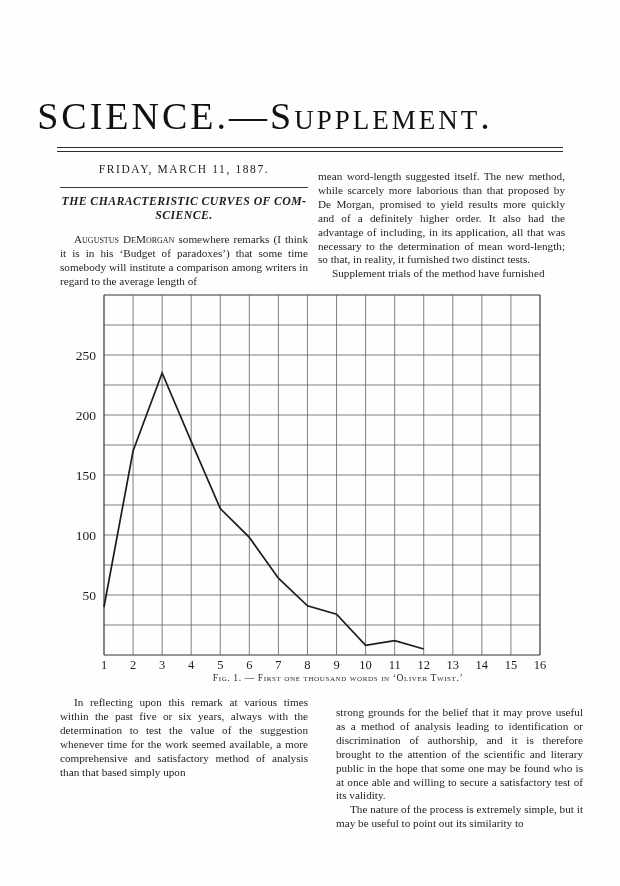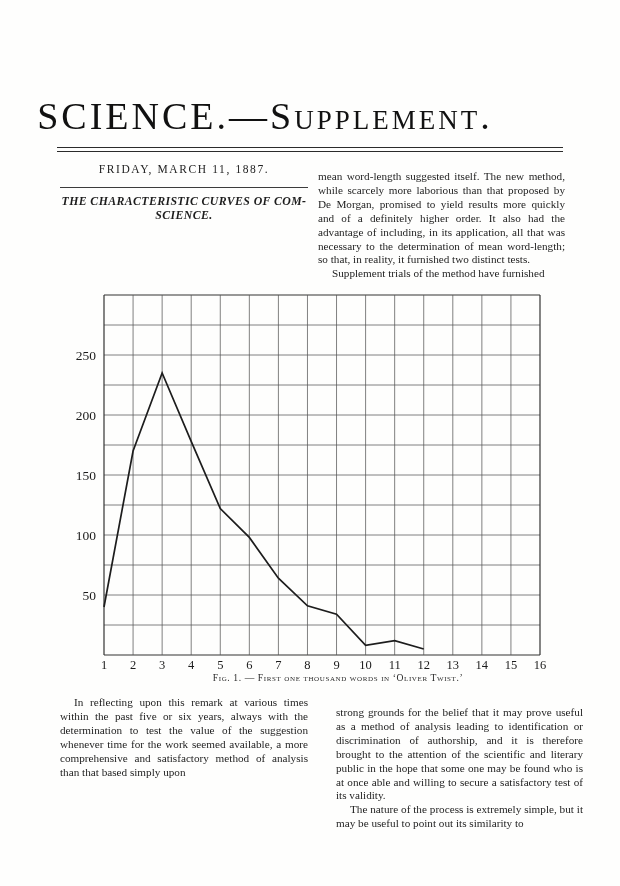--- a/index.html
+++ b/index.html
@@ -58,20 +58,21 @@
 
   <div class="double-rule"></div>
 
   <section class="col col-top-left">
     <div class="dateline">FRIDAY, MARCH 11, 1887.</div>
     <hr class="thin-rule">
     <h2 class="article-heading">
       <span>THE CHARACTERISTIC CURVES OF COM-</span>
       <span>SCIENCE.</span>
     </h2>
+    <p class="body indent first"><span class="sc">Augustus DeMorgan</span><span> somewhere remarks (I think it is in his ‘Budget of paradoxes’) that some time somebody will institute a comparison among writers in regard to the average length of</span></p>
   </section>
 
   <section class="col col-top-right">
     <p class="body first">mean word-length suggested itself.  The new method, while scarcely more laborious than that proposed by De Morgan, promised to yield results more quickly and of a definitely higher order. It also had the advantage of including, in its application, all that was necessary to the determination of mean word-length; so that, in reality, it furnished two distinct tests.</p>
     <p class="body indent">Supplement trials of the method have furnished</p>
   </section>
 
   <figure class="figure">
     <svg id="chart-svg" viewBox="0 0 506 382" width="506" height="382" xmlns="http://www.w3.org/2000/svg">
         <line x1="47" y1="367" x2="483" y2="367" stroke="#333333" stroke-width="1.2"></line>

